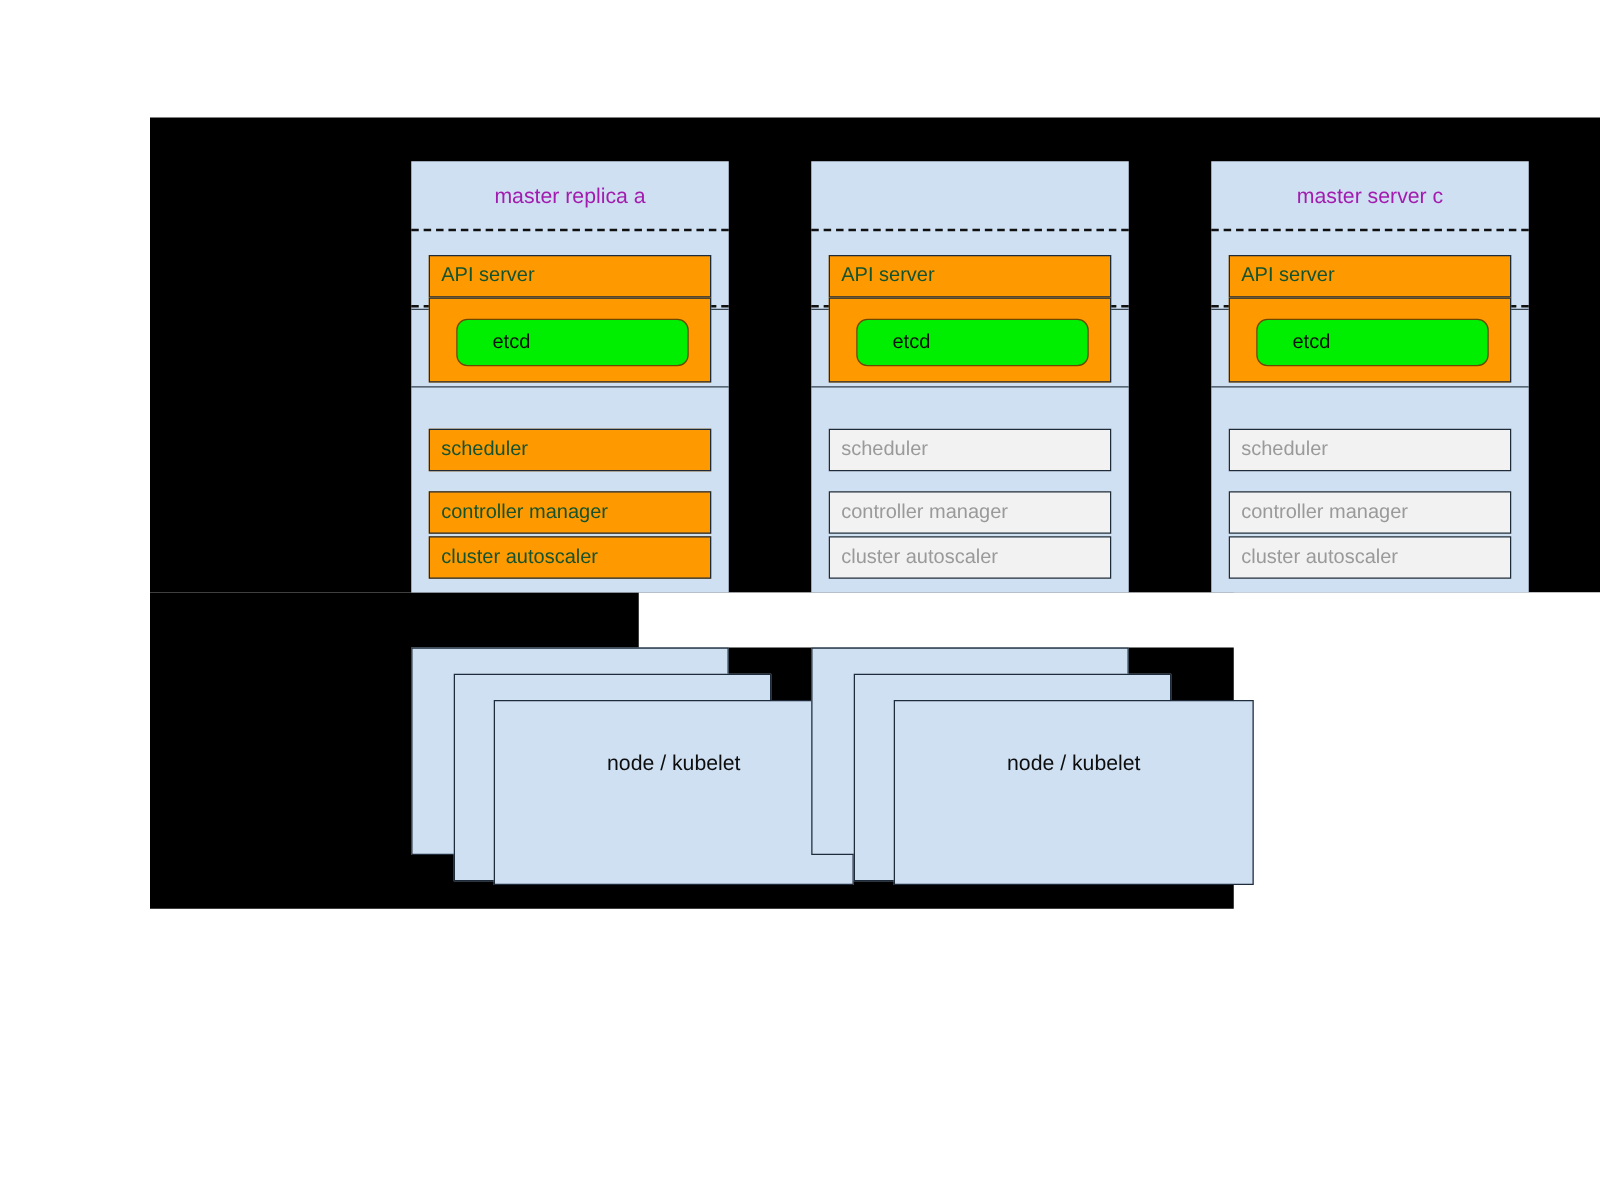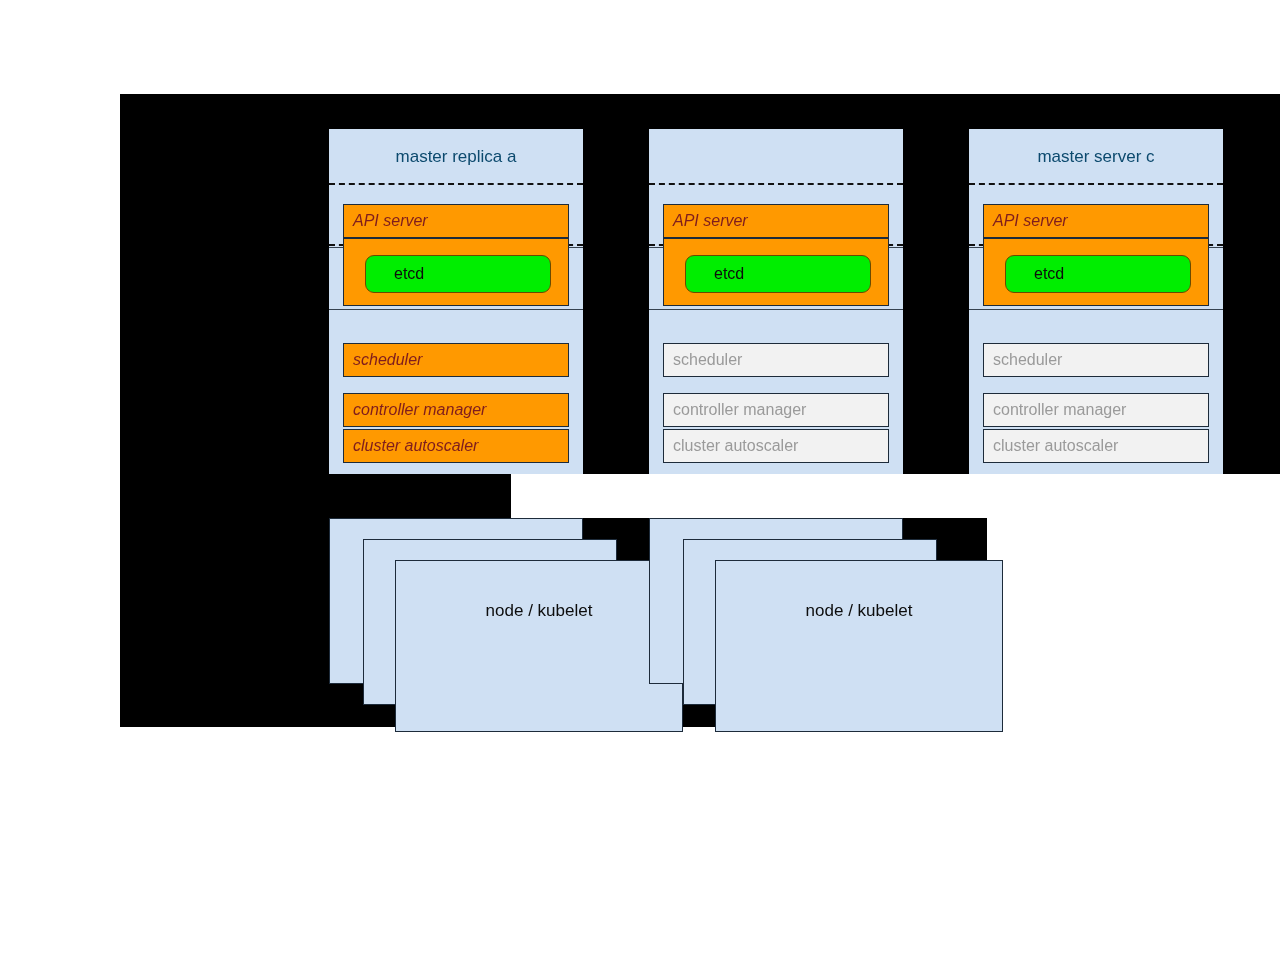--- a/index.html
+++ b/index.html
@@ -37,21 +37,21 @@
   #replica-a { left: 329px; }
   #replica-b { left: 649px; }
   #replica-c { left: 969px; }
 
   .replica-title {
     position: absolute;
     left: 0; right: 0;
     top: 18px;
     text-align: center;
     font-size: 17px;
-    color: #0c4a6e;
+    color: #a21caf;
   }
 
   
   .dashed-sep {
     position: absolute;
     left: 0;
     width: 254px;
     height: 0;
     border-top: 2px dashed #111111;
   }
@@ -75,21 +75,21 @@
     left: 14px;
     width: 226px;
     height: 34px;
     box-sizing: border-box;
     border: 1px solid #1d2b3a;
     display: flex;
     align-items: center;
     padding-left: 9px;
     font-size: 16px;
   }
-  .comp.active   { background: #ff9900; color: #7f1d1d; font-style: italic; }
+  .comp.active   { background: #ff9900; color: #14532d; }
   .comp.inactive { background: #f2f2f2; color: #9a9a9a; }
 
   #comp-api-a, #comp-api-b, #comp-api-c { top: 75px; }
 
   
   .etcd-host {
     position: absolute;
     left: 14px;
     width: 226px;
     top: 109px;
@@ -127,21 +127,21 @@
   .nodecard {
     position: absolute;
     box-sizing: border-box;
     background: #cfe0f3;
     border: 1px solid #1d2b3a;
     width: 254px;
     height: 166px;
   }
   .nodecard.l1 { left: 0px;  top: 0px;  }
   .nodecard.l2 { left: 34px; top: 21px; }
-  .nodecard.l3 { left: 66px; top: 42px; width: 288px; height: 172px; }
+  .nodecard.l3 { left: 66px; top: 42px; width: 288px; height: 148px; }
 
   .node-label {
     position: absolute;
     left: 0; right: 0;
     top: 40px;
     text-align: center;
     font-size: 17px;
     color: #0d0d0d;
   }
 </style>

